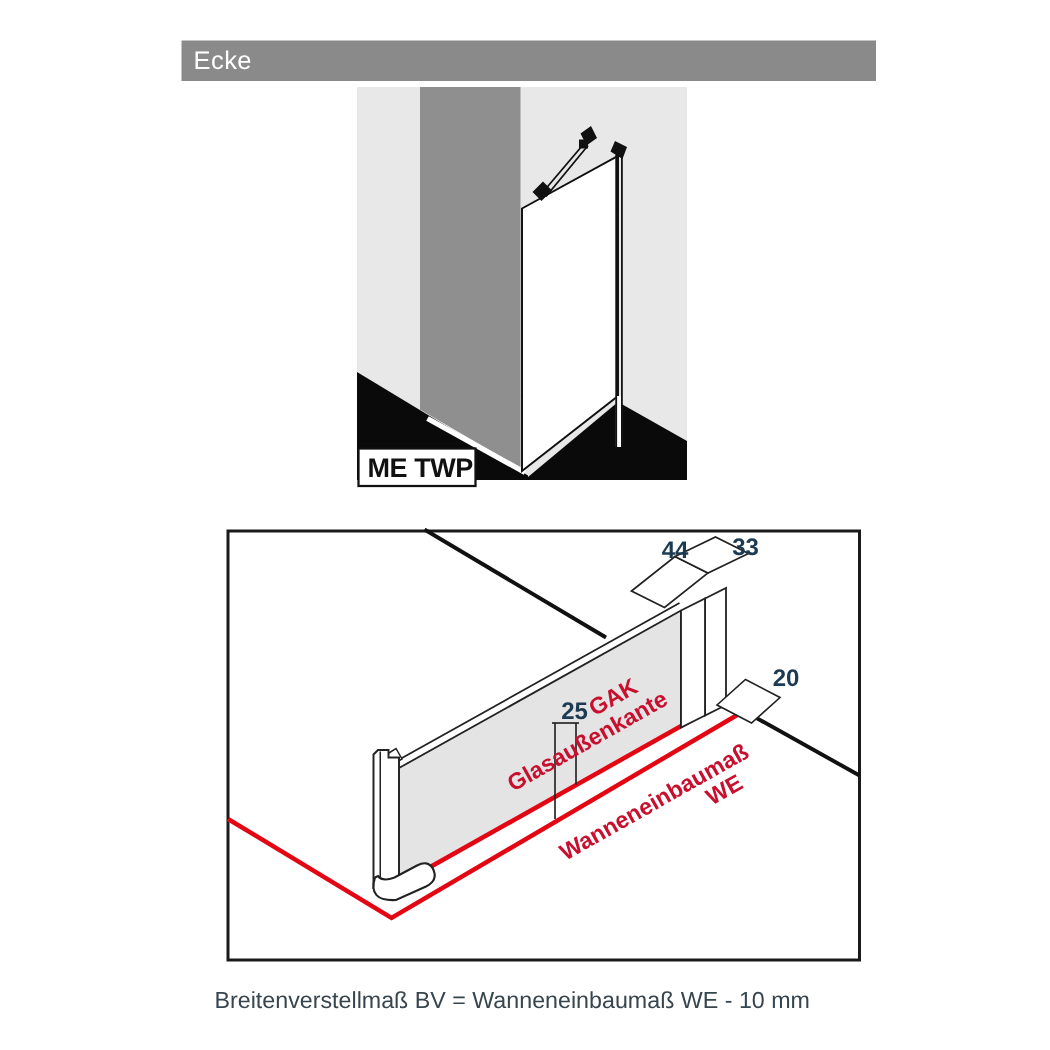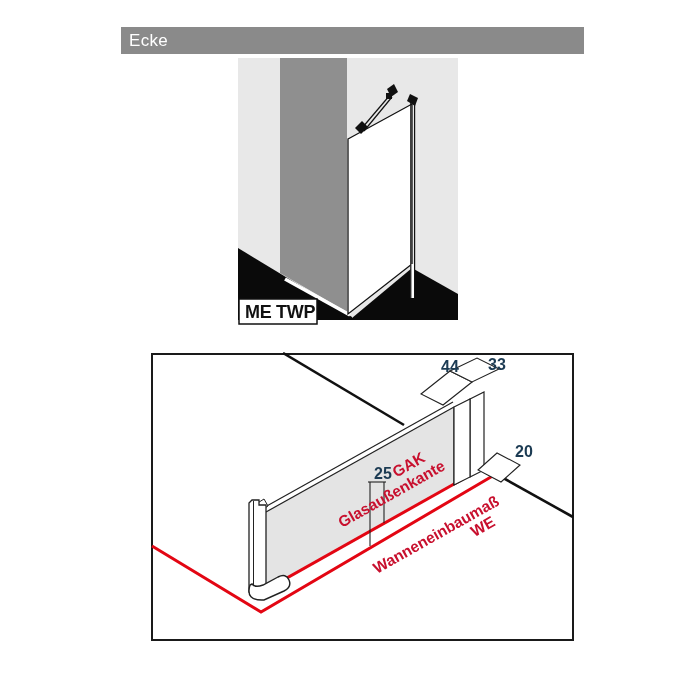--- a/index.html
+++ b/index.html
@@ -85,14 +85,15 @@
     <g transform="translate(342,528) rotate(-29.5)">
       <text x="72" y="-17" class="redtxt" fill="#c8102e">GAK</text>
       <text x="0" y="0" class="redtxt" fill="#c8102e">Glasaußenkante</text>
     </g>
     <g transform="translate(377,574) rotate(-29.5)">
       <text x="0" y="0" class="redtxt" fill="#c8102e">Wanneneinbaumaß</text>
       <text x="128" y="16" text-anchor="end" class="redtxt" fill="#c8102e">WE</text>
     </g>
   </svg>
 
+  <div class="abs caption">Breitenverstellmaß BV = Wanneneinbaumaß WE - 10 mm</div>
 
 </div>
 
 </body></html>

